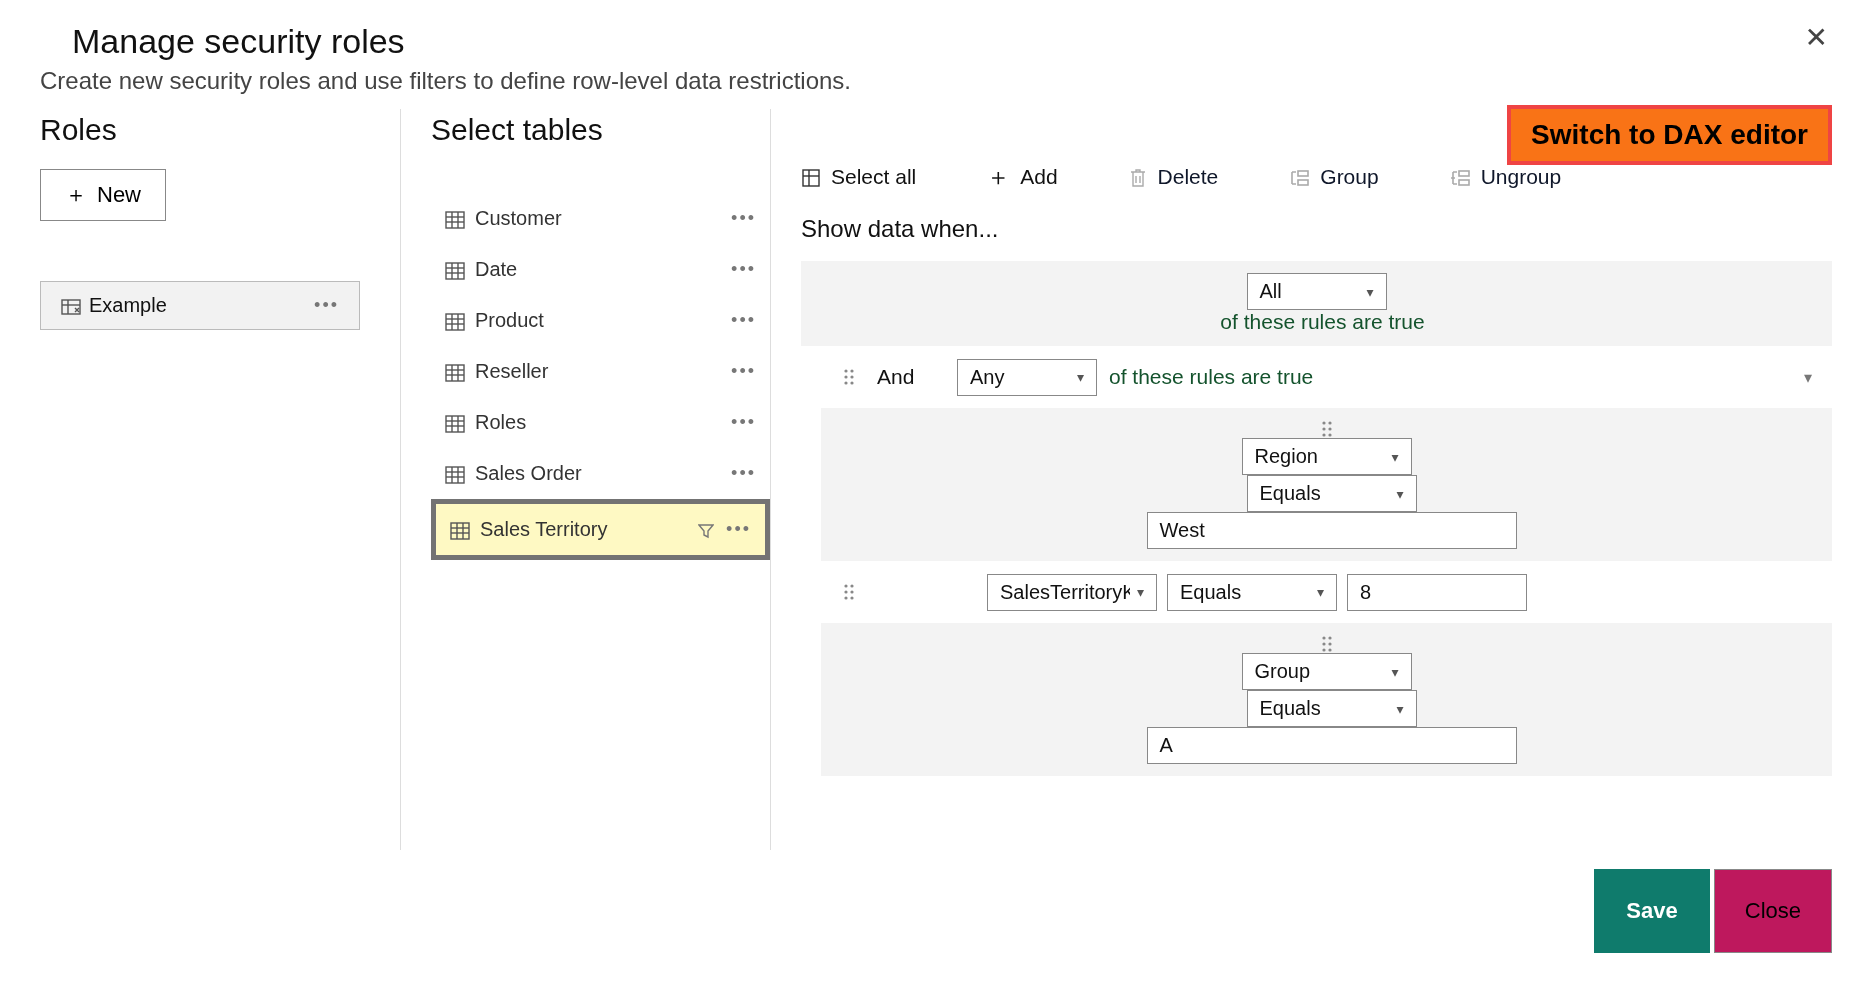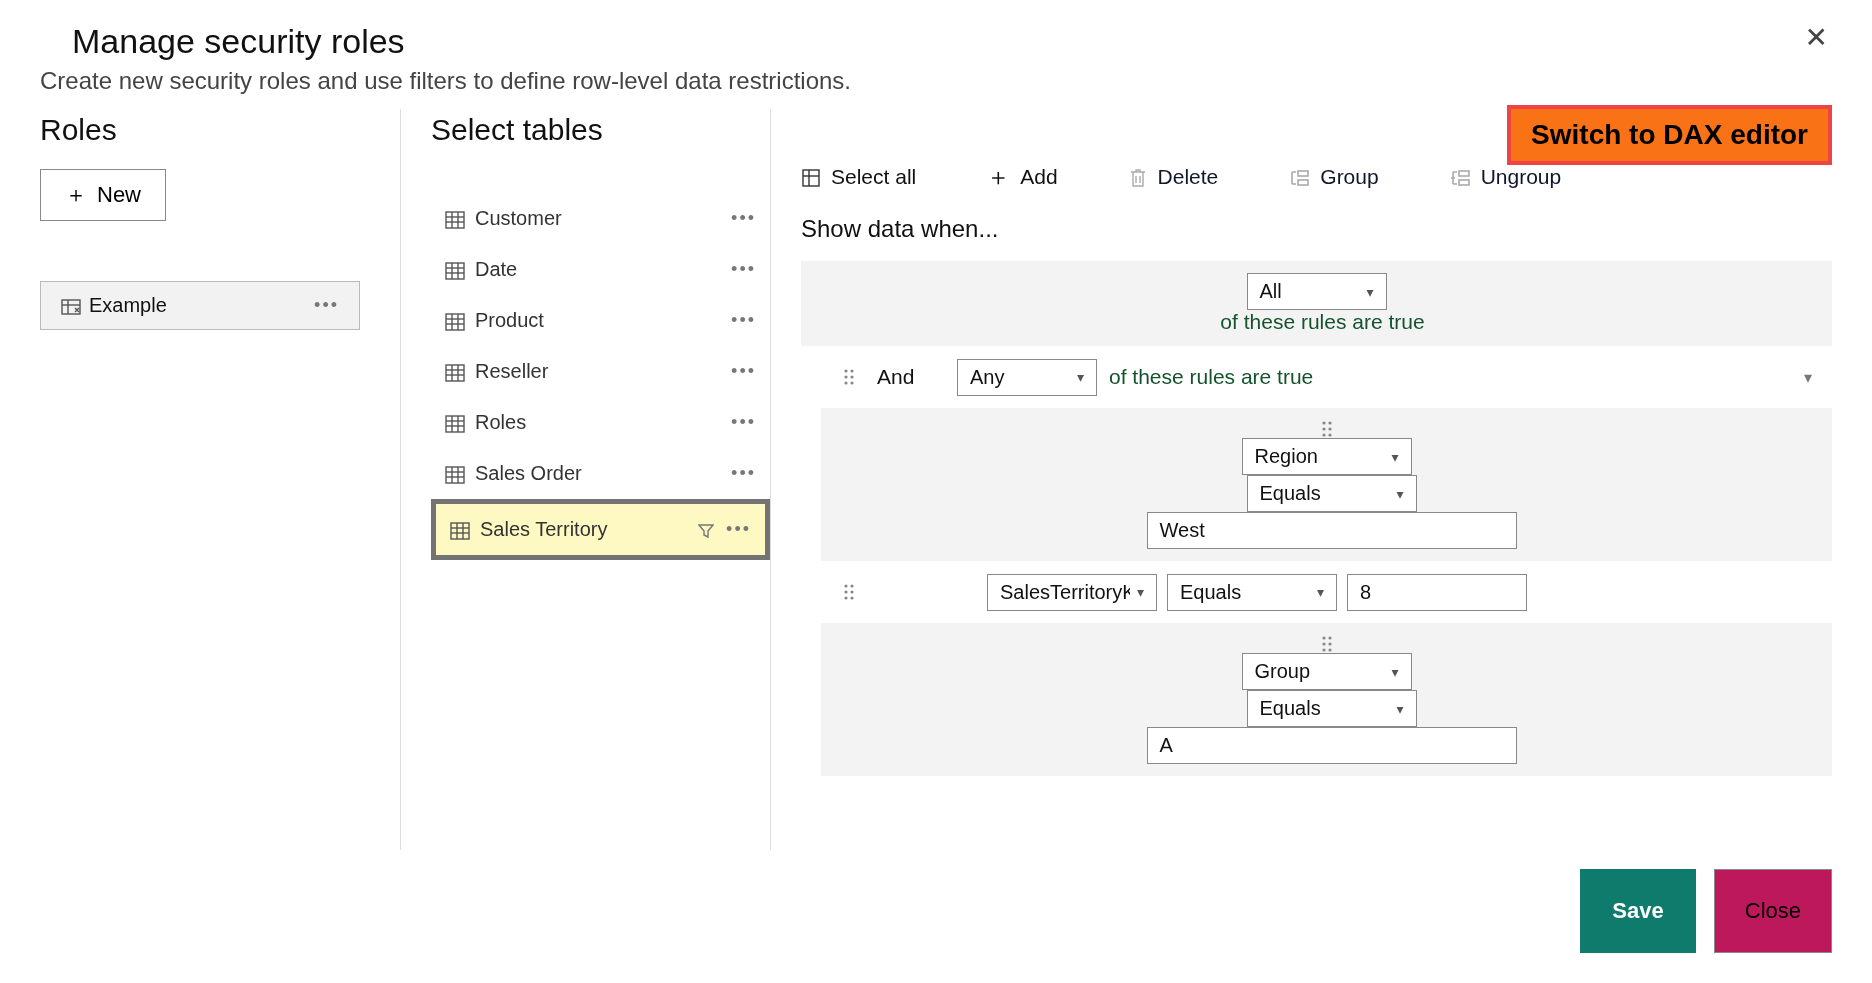--- a/index.html
+++ b/index.html
@@ -30,21 +30,21 @@
   .show-label { font-size:24px; margin-top:22px; }
   .rule-stack { margin-top:18px; }
   .row { display:flex; align-items:center; min-height:62px; }
   .row.bg { background:#f3f3f3;flex-direction:column; }
   .sel-box { display:flex; align-items:center; justify-content:space-between; border:1px solid #888; background:#fff; padding:6px 12px; font-size:20px; cursor:pointer; min-width:120px; }
   .chev { font-size:14px; color:#555; }
   .txt-in { border:1px solid #888; background:#fff; padding:6px 12px; font-size:20px; min-width:180px; }
   .row-label { font-size:21px; color:#14532d; margin-left:12px; }
   .drag { width:56px; display:flex; justify-content:center; color:#888; cursor:grab; font-size:18px; line-height:1; }
   .drag svg { display:block; }
-  .footer { position:absolute; right:40px; bottom:30px; display:flex; gap:18px; }
+  .footer { position:absolute; right:40px; bottom:30px; display:flex; gap:4px; }
   .btn-save { background:#0f7b6c; color:#fff; border:none; padding:14px 32px; font-size:22px; font-weight:600; cursor:pointer; }
   .btn-close { background:#be185d; border:1px solid #888; padding:28px 30px; font-size:22px; font-weight:400; cursor:pointer; }
   svg { display:inline-block; vertical-align:middle; }
   .collapse-chev { margin-left:auto; margin-right:20px; color:#777; cursor:pointer; }
 </style>
 </head>
 <body>
 
 <div class="wrap">
   <div class="close-x">✕</div>

